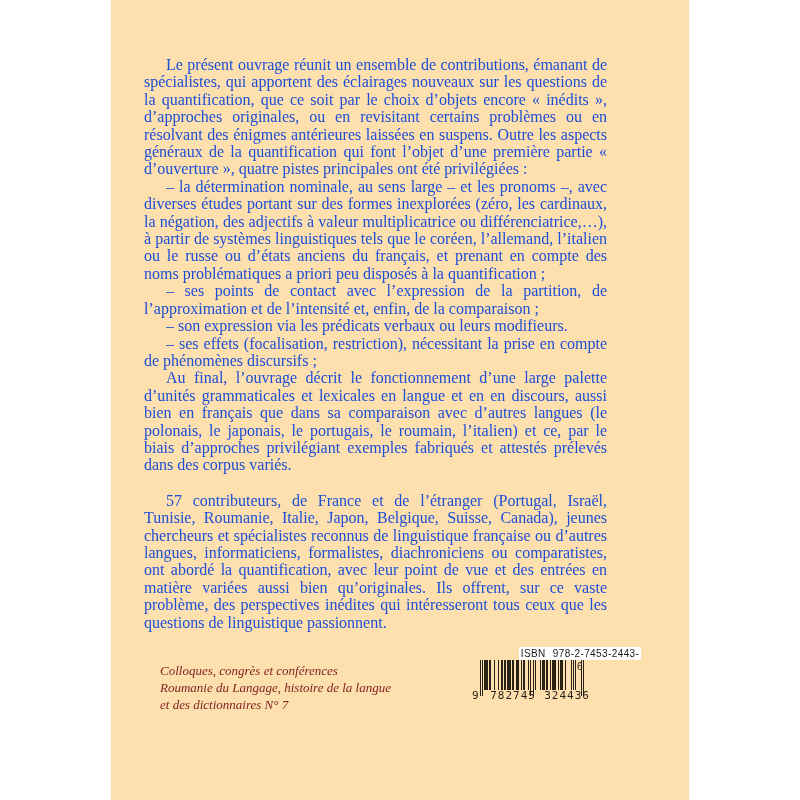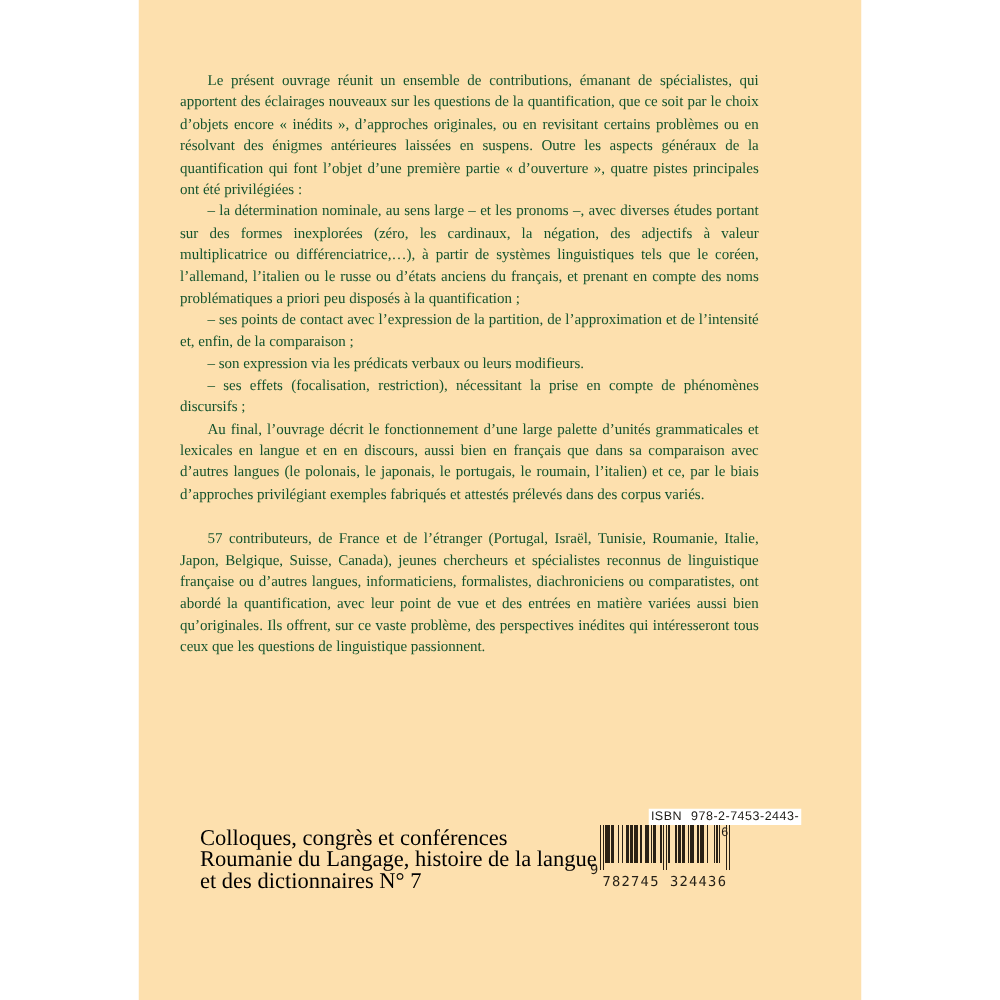--- a/index.html
+++ b/index.html
@@ -7,30 +7,30 @@
     width:800px;height:800px;position:relative;
     background:#ffffff;overflow:hidden;
     font-family:"Liberation Serif","DejaVu Serif",serif;
   }
   .cover{
     position:absolute;left:111px;top:0;width:578px;height:800px;
     background:#fde0ae;
   }
   .blurb{
     position:absolute;left:33px;top:56px;width:463px;
-    font-size:12px;line-height:17.4px;color:#14532d;
+    font-size:16px;line-height:17.4px;color:#1d4ed8;
     text-align:justify;
   }
   .blurb p{margin:0;text-indent:22px;}
   .blurb p.spaced{margin-top:18px;}
   .blurb p.italic-para{}
   .blurb span.it{}
   .collection{
     position:absolute;left:49px;top:662px;
-    font-size:18px;line-height:17px;color:#000000;
+    font-style:italic;font-size:13px;line-height:17px;color:#7f1d1d;
   }
   .barcode-block{
     position:absolute;left:360px;top:647px;width:122px;
   }
   .isbn-label{
     background:#ffffff;color:#1d1a16;
     font-family:"Liberation Sans","DejaVu Sans",sans-serif;
     font-size:10px;line-height:13px;text-align:center;
     letter-spacing:0.4px;word-spacing:4px;
     width:122px;height:13px;margin-left:48px;
@@ -39,21 +39,21 @@
     display:block;margin:0 auto;width:104px;height:36px;
     shape-rendering:crispEdges;
   }
   .bars rect{fill:#2a2115;}
   .bc-digits{
     position:relative;display:flex;width:118px;margin:-7px 0 0 1px;
     font-family:"DejaVu Sans Mono","Liberation Mono",monospace;
     font-size:11px;color:#241f16;letter-spacing:1px;
   }
   .bc-digits .n9{width:10px;flex:0 0 auto;}
-  .bc-digits .g{flex:1;text-align:left;margin-top:10px;}
+  .bc-digits .g{flex:1;text-align:right;}
 </style>
 </head>
 <body>
 
 <div class="cover">
 
   <div class="blurb">
       <p class=""><span>Le présent ouvrage réunit un ensemble de contributions, émanant de spécialistes, qui apportent des éclairages nouveaux sur les questions de la quantification, que ce soit par le choix d’objets encore « inédits », d’approches originales, ou en revisitant certains problèmes ou en résolvant des énigmes antérieures laissées en suspens. Outre les aspects généraux de la quantification qui font l’objet d’une première partie « d’ouverture », quatre pistes principales ont été privilégiées :</span></p>
       <p class=""><span>– la détermination nominale, au sens large – et les pronoms –, avec diverses études portant sur des formes inexplorées (</span><span class="it">zéro</span><span>, les cardinaux, la négation, des adjectifs à valeur multiplicatrice ou différenciatrice,…), à partir de systèmes linguistiques tels que le coréen, l’allemand, l’italien ou le russe ou d’états anciens du français, et prenant en compte des noms problématiques </span><span class="it">a priori</span><span> peu disposés à la quantification ;</span></p>
       <p class=""><span>– ses points de contact avec l’expression de la partition, de l’approximation et de l’intensité et, enfin, de la comparaison ;</span></p>

